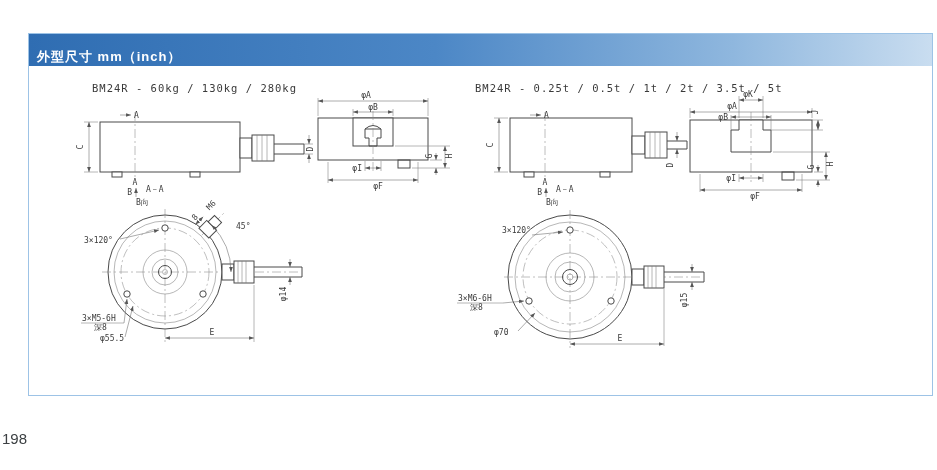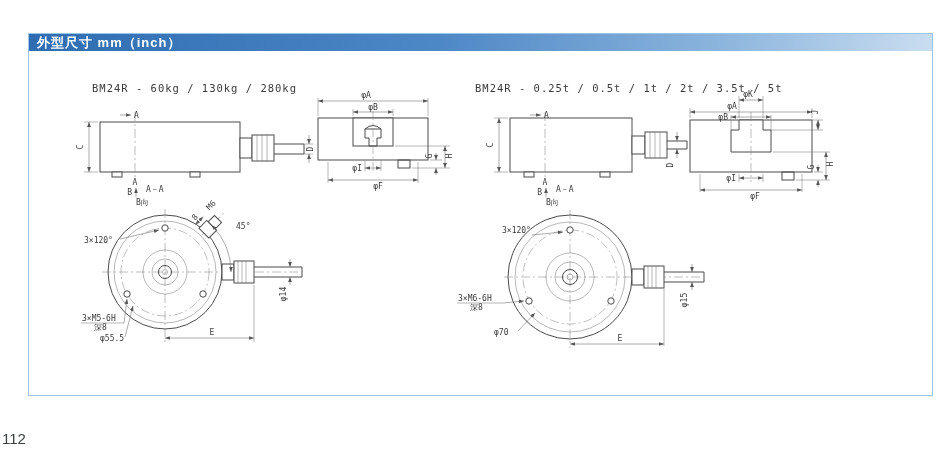--- a/index.html
+++ b/index.html
@@ -1,21 +1,21 @@
 <!DOCTYPE html>
 <html><head>
 <meta charset="utf-8">
 <style>
   html,body{margin:0;padding:0}
   body{width:937px;height:470px;position:relative;background:#ffffff;overflow:hidden;
        font-family:"Liberation Sans","DejaVu Sans",sans-serif}
   .panel{position:absolute;left:28px;top:33px;width:905px;height:363px;
          border:1px solid #9dc3e6;background:#fff;box-sizing:border-box}
-  .panel-header{height:17px;background:linear-gradient(90deg,#2f6db2 0%,#4c87c6 45%,#8fb7de 78%,#c9ddf0 100%);
-                display:flex;align-items:center;padding:0 8px;color:#fff;
+  .panel-header{height:32px;background:linear-gradient(90deg,#2f6db2 0%,#4c87c6 45%,#8fb7de 78%,#c9ddf0 100%);
+                display:flex;align-items:flex-end;padding:0 8px;color:#fff;
                 font-size:13px;font-weight:bold;letter-spacing:1px}
   .pageno{position:absolute;left:2px;top:430px;font-size:15px;color:#3c4043}
   svg{position:absolute;left:32px;top:68px}
   svg .ln{stroke:#4a4a4a;stroke-width:1;fill:none}
   svg .fw{fill:#ffffff}
   svg .thin{stroke:#7a7a7a;stroke-width:0.55;fill:none}
   svg .dim{stroke:#666666;stroke-width:0.55;fill:none}
   svg .cl{stroke:#8a8a8a;stroke-width:0.55;fill:none;stroke-dasharray:9 3 2 3}
   svg text{font-family:"DejaVu Sans Mono","Liberation Mono",monospace;fill:#3a3a3a;font-size:8px}
   svg text.ttl{font-size:10.5px;letter-spacing:1px}
@@ -301,13 +301,13 @@
       <line class="dim" x1="486" y1="263" x2="503" y2="245" marker-end="url(#arr)"></line>
       <g>
         <line class="thin" x1="632" y1="221" x2="632" y2="278"></line>
         <line class="dim" x1="538" y1="276" x2="632" y2="276" marker-start="url(#arr)" marker-end="url(#arr)"></line>
         <text x="588" y="273" text-anchor="middle">E</text>
       </g>
     </g>
   </g>
 </svg>
 
-<div class="pageno">112</div>
+<div class="pageno">198</div>
 
 </body></html>

